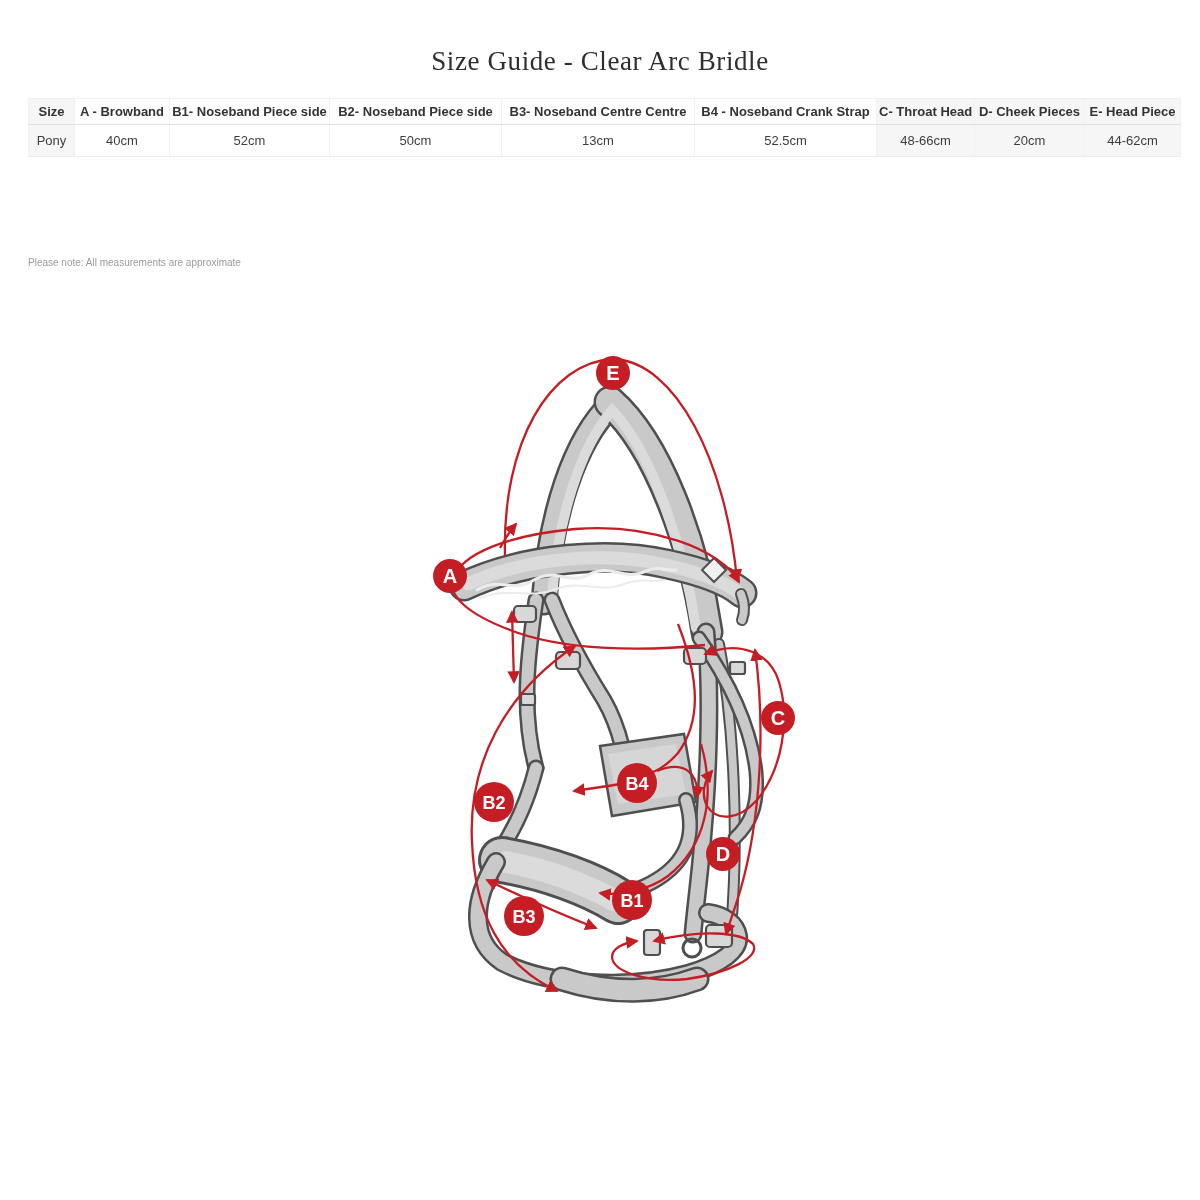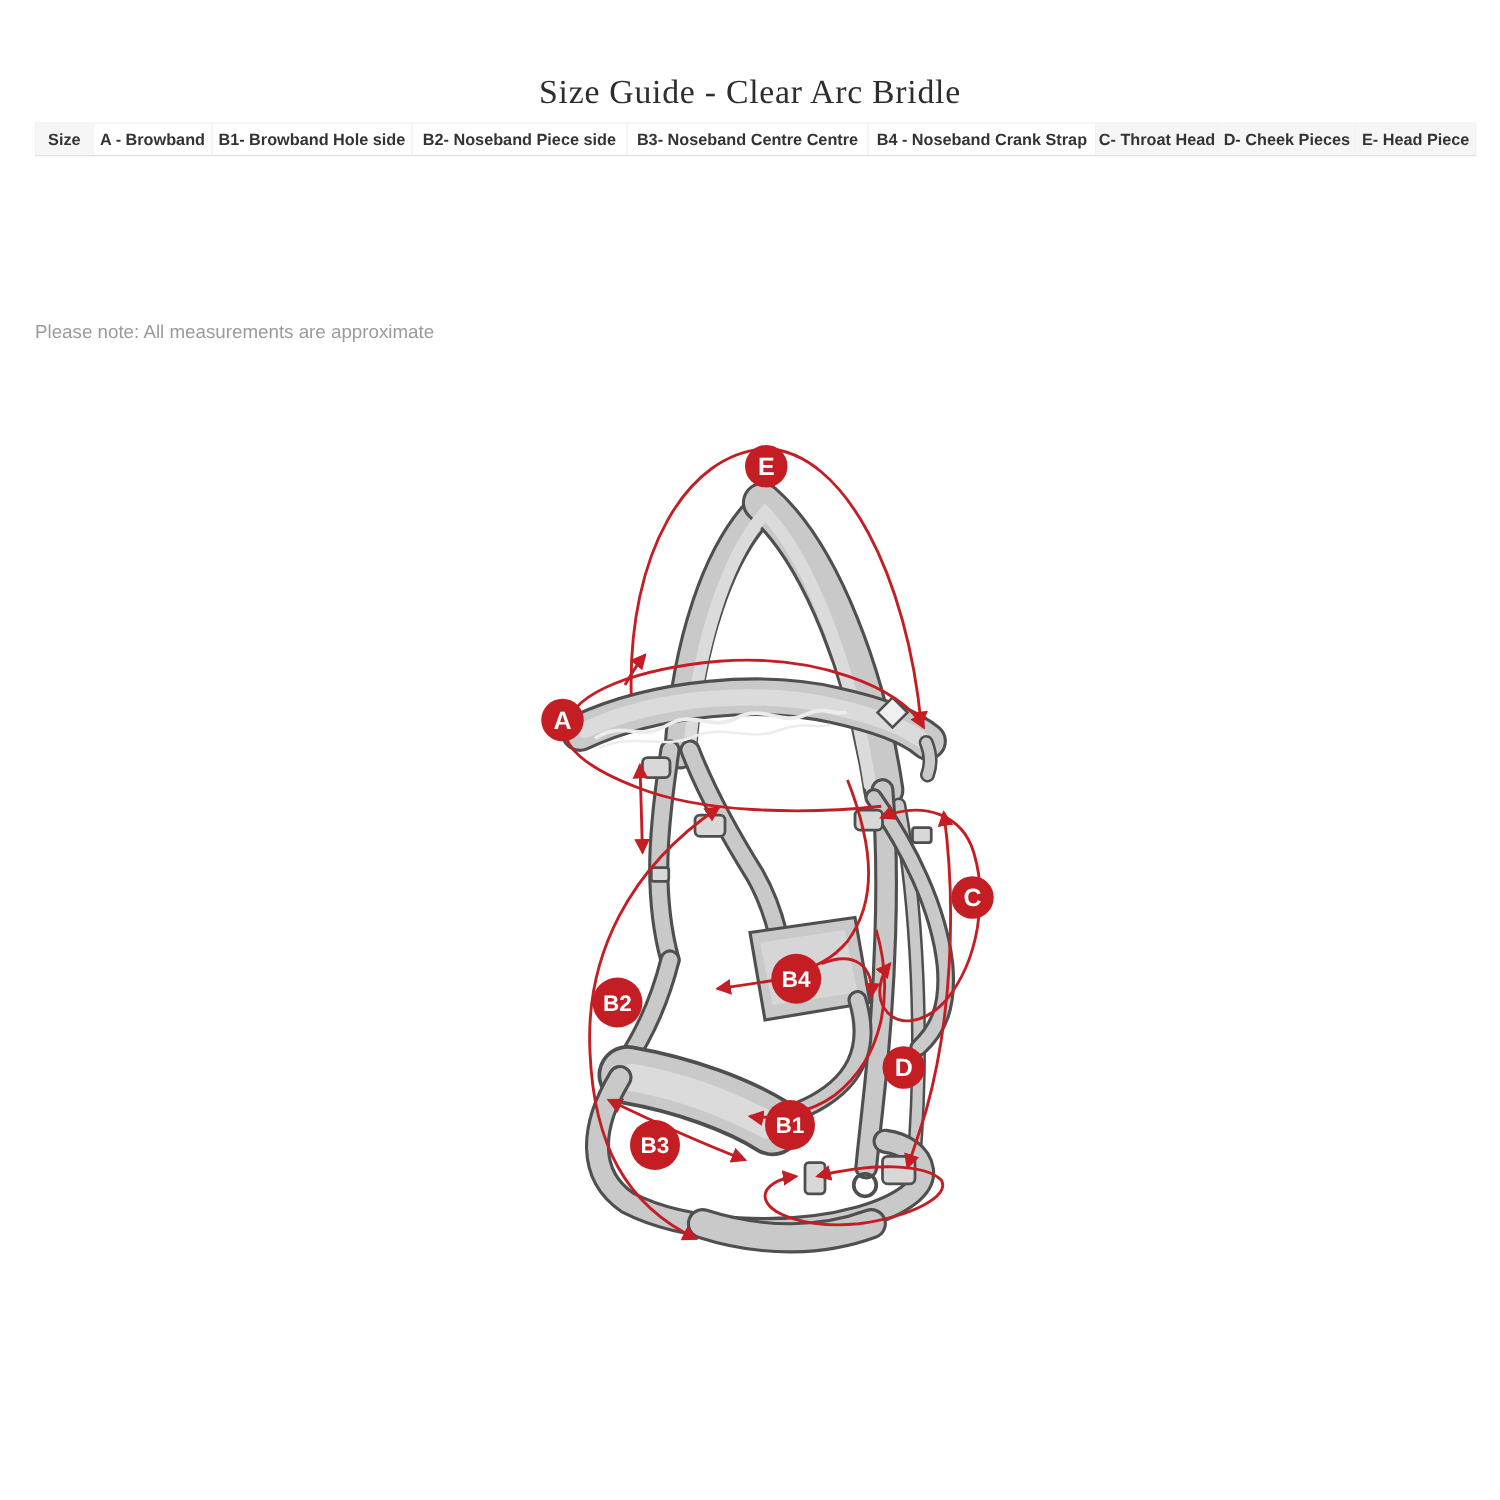--- a/index.html
+++ b/index.html
@@ -1,37 +1,37 @@
 <!DOCTYPE html>
 <html style="--accent: #c41e24;"><head>
 <meta charset="utf-8">
 <style>
   html,body{margin:0;padding:0;background:#fff}
   body{
     position:relative;width:1200px;height:1200px;overflow:hidden;
     font-family:"Liberation Sans","DejaVu Sans",sans-serif;color:#3a3a3a;
   }
   .page-title{
-    margin:12px;padding-top:46px;text-align:center;font-weight:400;
+    margin:0;padding-top:46px;text-align:center;font-weight:400;
     font-family:"Liberation Serif","DejaVu Serif",serif;
     font-size:27px;letter-spacing:.6px;color:#2e2e2e;
   }
   .table-wrap{position:absolute;left:28px;top:98px;width:1148px}
   table.size-table{border-collapse:collapse;width:100%;table-layout:fixed;font-size:13px}
   .size-table th,.size-table td{
     text-align:center;white-space:nowrap;overflow:hidden;
     border-left:1px solid #f1f1f1;border-right:1px solid #f1f1f1;
   }
   .size-table th{
     font-weight:700;color:#333;padding:5px 2px;
     border-top:1px solid #efefef;border-bottom:1px solid #e0e0e0;
   }
   .size-table td{padding:8px 2px;color:#3d3d3d;border-bottom:1px solid #ececec}
   col.shade{background:#f6f6f6}
-  .note{position:absolute;left:28px;top:257px;font-size:15px;color:#9b9b9b}
+  .note{position:absolute;left:28px;top:257px;font-size:10px;color:#9b9b9b}
   svg.diagram{position:absolute;left:0;top:0}
   .outline{fill:none;stroke:#4f4f4f;stroke-linecap:round;stroke-linejoin:round}
   .strap{fill:none;stroke:#c9c9c9;stroke-linecap:round;stroke-linejoin:round}
   .sheen{fill:none;stroke:#dbdbdb;stroke-linecap:round}
   .deco{fill:none;stroke:#ececec;stroke-linecap:round}
   .hw{fill:#d8d8d8;stroke:#4f4f4f;stroke-width:2.2}
   .red{fill:none;stroke:var(--accent,#c41e24);stroke-width:2.3}
   .arrfill{fill:var(--accent,#c41e24)}
   .lbl circle{stroke:none}
   .lbl text{font-family:"Liberation Sans","DejaVu Sans",sans-serif;font-weight:700;fill:#fff;text-anchor:middle}
@@ -51,30 +51,41 @@
       <col style="width:193px">
       <col style="width:182px">
       <col class="shade" style="width:98px">
       <col class="shade" style="width:110px">
       <col class="shade" style="width:96px">
     </colgroup>
     <thead>
       <tr>
         <th>Size</th>
         <th>A - Browband</th>
-        <th>B1- Browband Hole side</th>
+        <th>B1- Noseband Piece side</th>
         <th>B2- Noseband Piece side</th>
         <th>B3- Noseband Centre Centre</th>
         <th>B4 - Noseband Crank Strap</th>
         <th>C- Throat Head</th>
         <th>D- Cheek Pieces</th>
         <th>E- Head Piece</th>
       </tr>
     </thead>
     <tbody>
+        <tr>
+          <td>Pony</td>
+          <td>40cm</td>
+          <td>52cm</td>
+          <td>50cm</td>
+          <td>13cm</td>
+          <td>52.5cm</td>
+          <td>48-66cm</td>
+          <td>20cm</td>
+          <td>44-62cm</td>
+        </tr>
       </tbody>
   </table>
 </div>
 
 <div class="note">Please note: All measurements are approximate</div>
 
 <svg class="diagram" width="1200" height="1200" viewBox="0 0 1200 1200">
   <defs>
     <marker id="arr" viewBox="0 0 10 10" refX="8.5" refY="5" markerWidth="5.5" markerHeight="5.5" orient="auto-start-reverse">
       <path d="M0,0 L10,5 L0,10 z" class="arrfill"></path>

